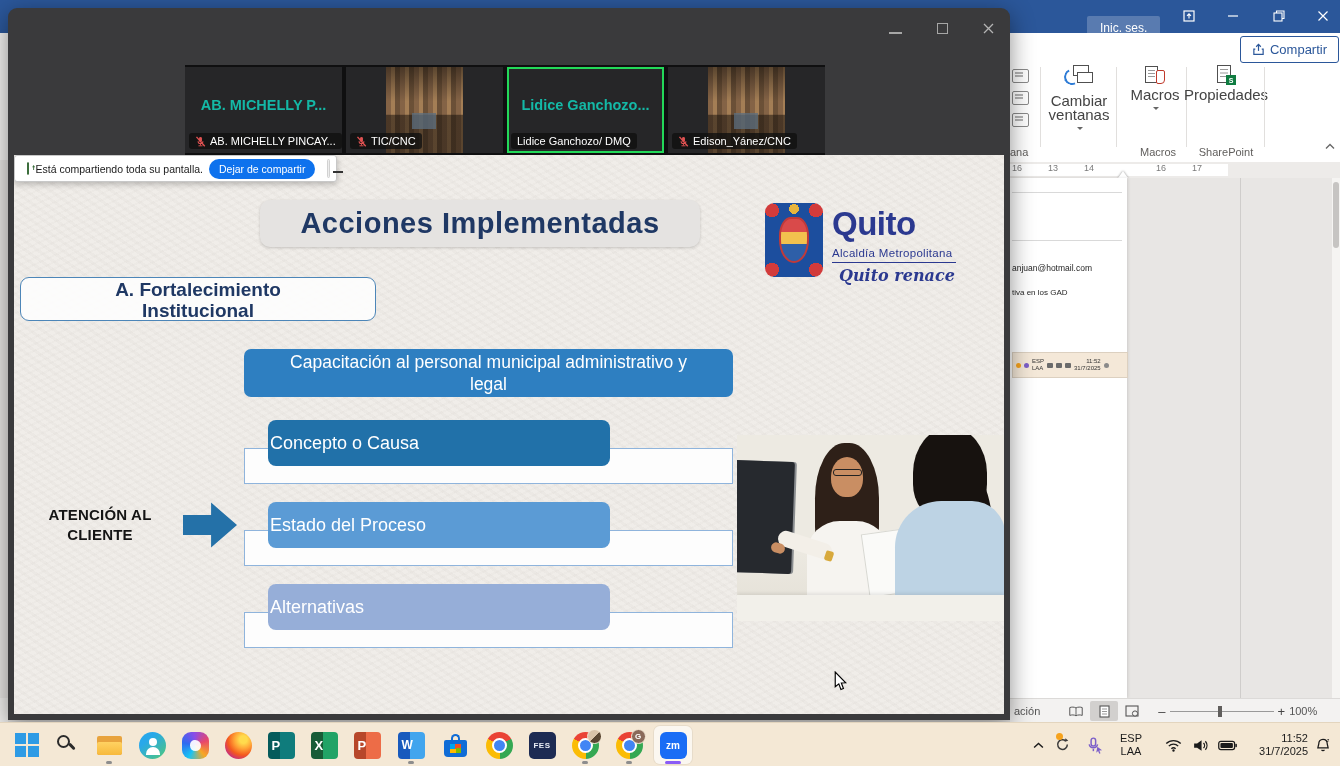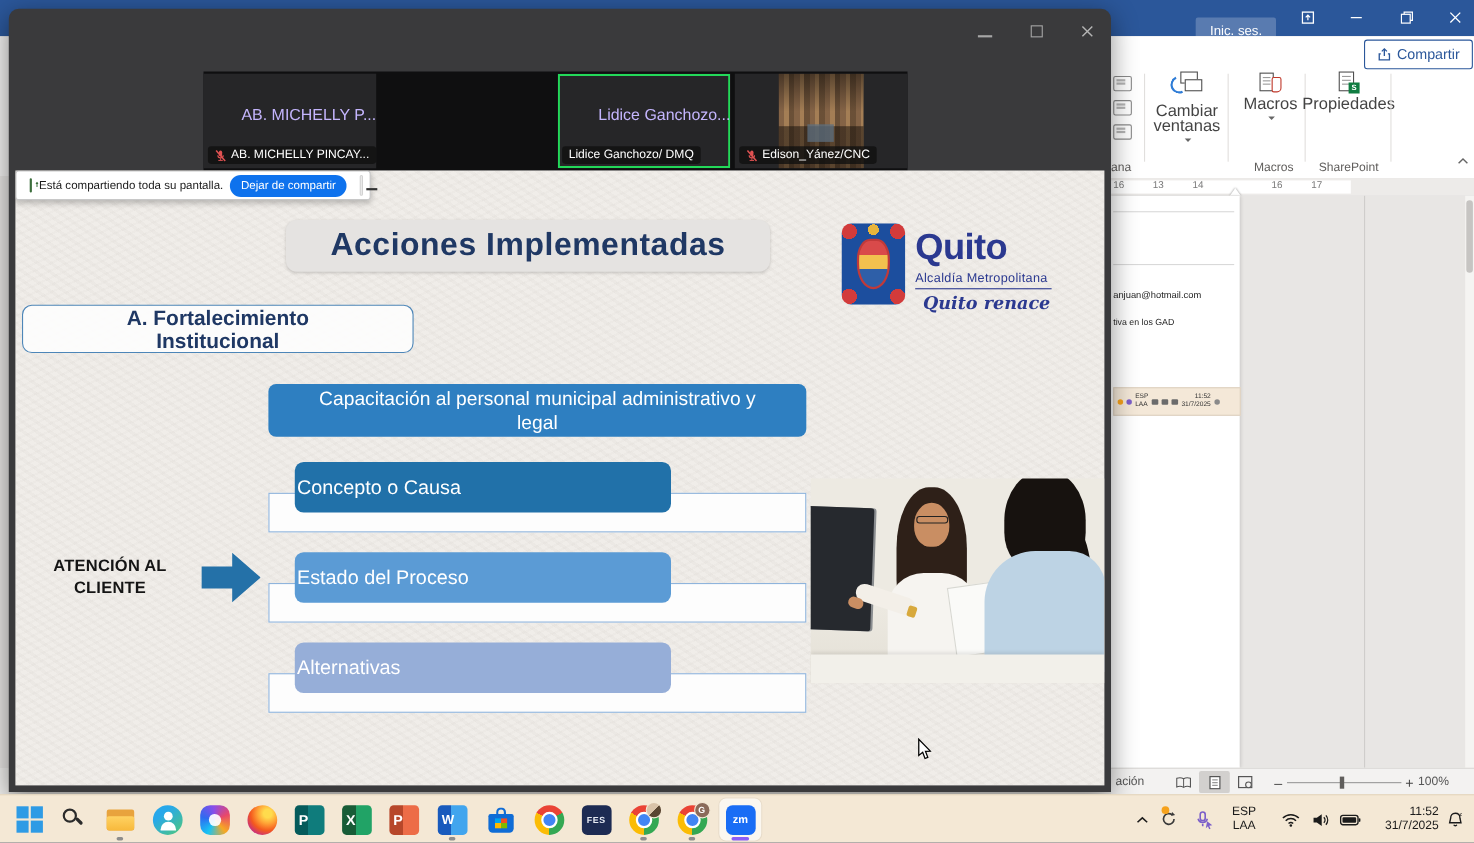--- a/index.html
+++ b/index.html
@@ -49,21 +49,21 @@
   .pm{font-size:13px;color:#444;cursor:pointer;padding:0 4px;}
   
   .zoom-window{left:8px;top:8px;width:1002px;height:712px;background:#3A3A3C;border-radius:9px 9px 0 0;
       box-shadow:0 6px 24px rgba(0,0,0,.45);}
   .zctl{top:18px;cursor:pointer;}
   .zmin{width:13px;height:2px;background:#A6A6A6;margin-top:6px;}
   .zmax{width:11px;height:11px;border:1.5px solid #A6A6A6;box-sizing:border-box;}
   .filmstrip{left:177px;top:57px;width:640px;height:90px;background:#0F0F10;}
   .tile{position:absolute;top:2px;width:157px;height:86px;background:#262628;overflow:hidden;cursor:pointer;}
   .tile.active{box-shadow:inset 0 0 0 2px #23D959;}
-  .pname{position:absolute;left:0;right:0;top:30px;text-align:right;color:#c4b5fd;font-weight:normal;
+  .pname{position:absolute;left:0;right:0;top:30px;text-align:center;color:#14b8a6;font-weight:bold;
       font-size:14.5px;white-space:nowrap;overflow:hidden;}
   .plabel{position:absolute;left:4px;bottom:4px;max-width:149px;background:rgba(16,16,16,.78);border-radius:3px;
       padding:2px 6px;color:#fff;font-size:11px;display:flex;align-items:center;gap:4px;white-space:nowrap;overflow:hidden;}
   .pvideo{position:absolute;left:40px;top:0;width:77px;height:86px;
       background:linear-gradient(180deg,rgba(0,0,0,.45) 0,rgba(0,0,0,0) 40%),
                  linear-gradient(180deg,rgba(255,255,255,.08) 55%,rgba(35,30,26,.55) 56%),
                  repeating-linear-gradient(90deg,#7A5636 0 5px,#9C7347 5px 9px,#5E4126 9px 14px);}
   .pvideo::after{content:"";position:absolute;left:26px;top:46px;width:24px;height:16px;background:#5C6F80;opacity:.75;}
   
   .slide{left:6px;top:147px;width:990px;height:559px;background:#F0EDE9;overflow:hidden;
@@ -386,20 +386,35 @@
                 <path d="M2.8 5.6a3.2 3.2 0 0 0 6.4 0h-1.1a2.1 2.1 0 0 1-4.2 0z"></path>
                 <rect x="5.5" y="8.6" width="1" height="1.6"></rect>
                 <rect x="3.8" y="10.2" width="4.4" height="1"></rect>
               </g>
               <line x1="1.6" y1="1" x2="10.6" y2="11.2" stroke="#E05252" stroke-width="1.5"></line>
             </svg>
           <span>AB. MICHELLY PINCAY...</span>
         </div>
       </div>
 
+      <div class="tile" style="left:161px;">
+        <div class="pvideo"></div>
+        <div class="plabel">
+          <svg width="11" height="11" viewBox="0 0 12 12">
+              <g fill="#E05252">
+                <rect x="4.4" y="1" width="3.2" height="5.6" rx="1.6"></rect>
+                <path d="M2.8 5.6a3.2 3.2 0 0 0 6.4 0h-1.1a2.1 2.1 0 0 1-4.2 0z"></path>
+                <rect x="5.5" y="8.6" width="1" height="1.6"></rect>
+                <rect x="3.8" y="10.2" width="4.4" height="1"></rect>
+              </g>
+              <line x1="1.6" y1="1" x2="10.6" y2="11.2" stroke="#E05252" stroke-width="1.5"></line>
+            </svg>
+          <span>TIC/CNC</span>
+        </div>
+      </div>
 
       <div class="tile active" style="left:322px;">
         <div class="pname">Lidice  Ganchozo...</div>
         <div class="plabel">
           <span>Lidice Ganchozo/ DMQ</span>
         </div>
       </div>
 
       <div class="tile" style="left:483px;">
         <div class="pvideo"></div>

